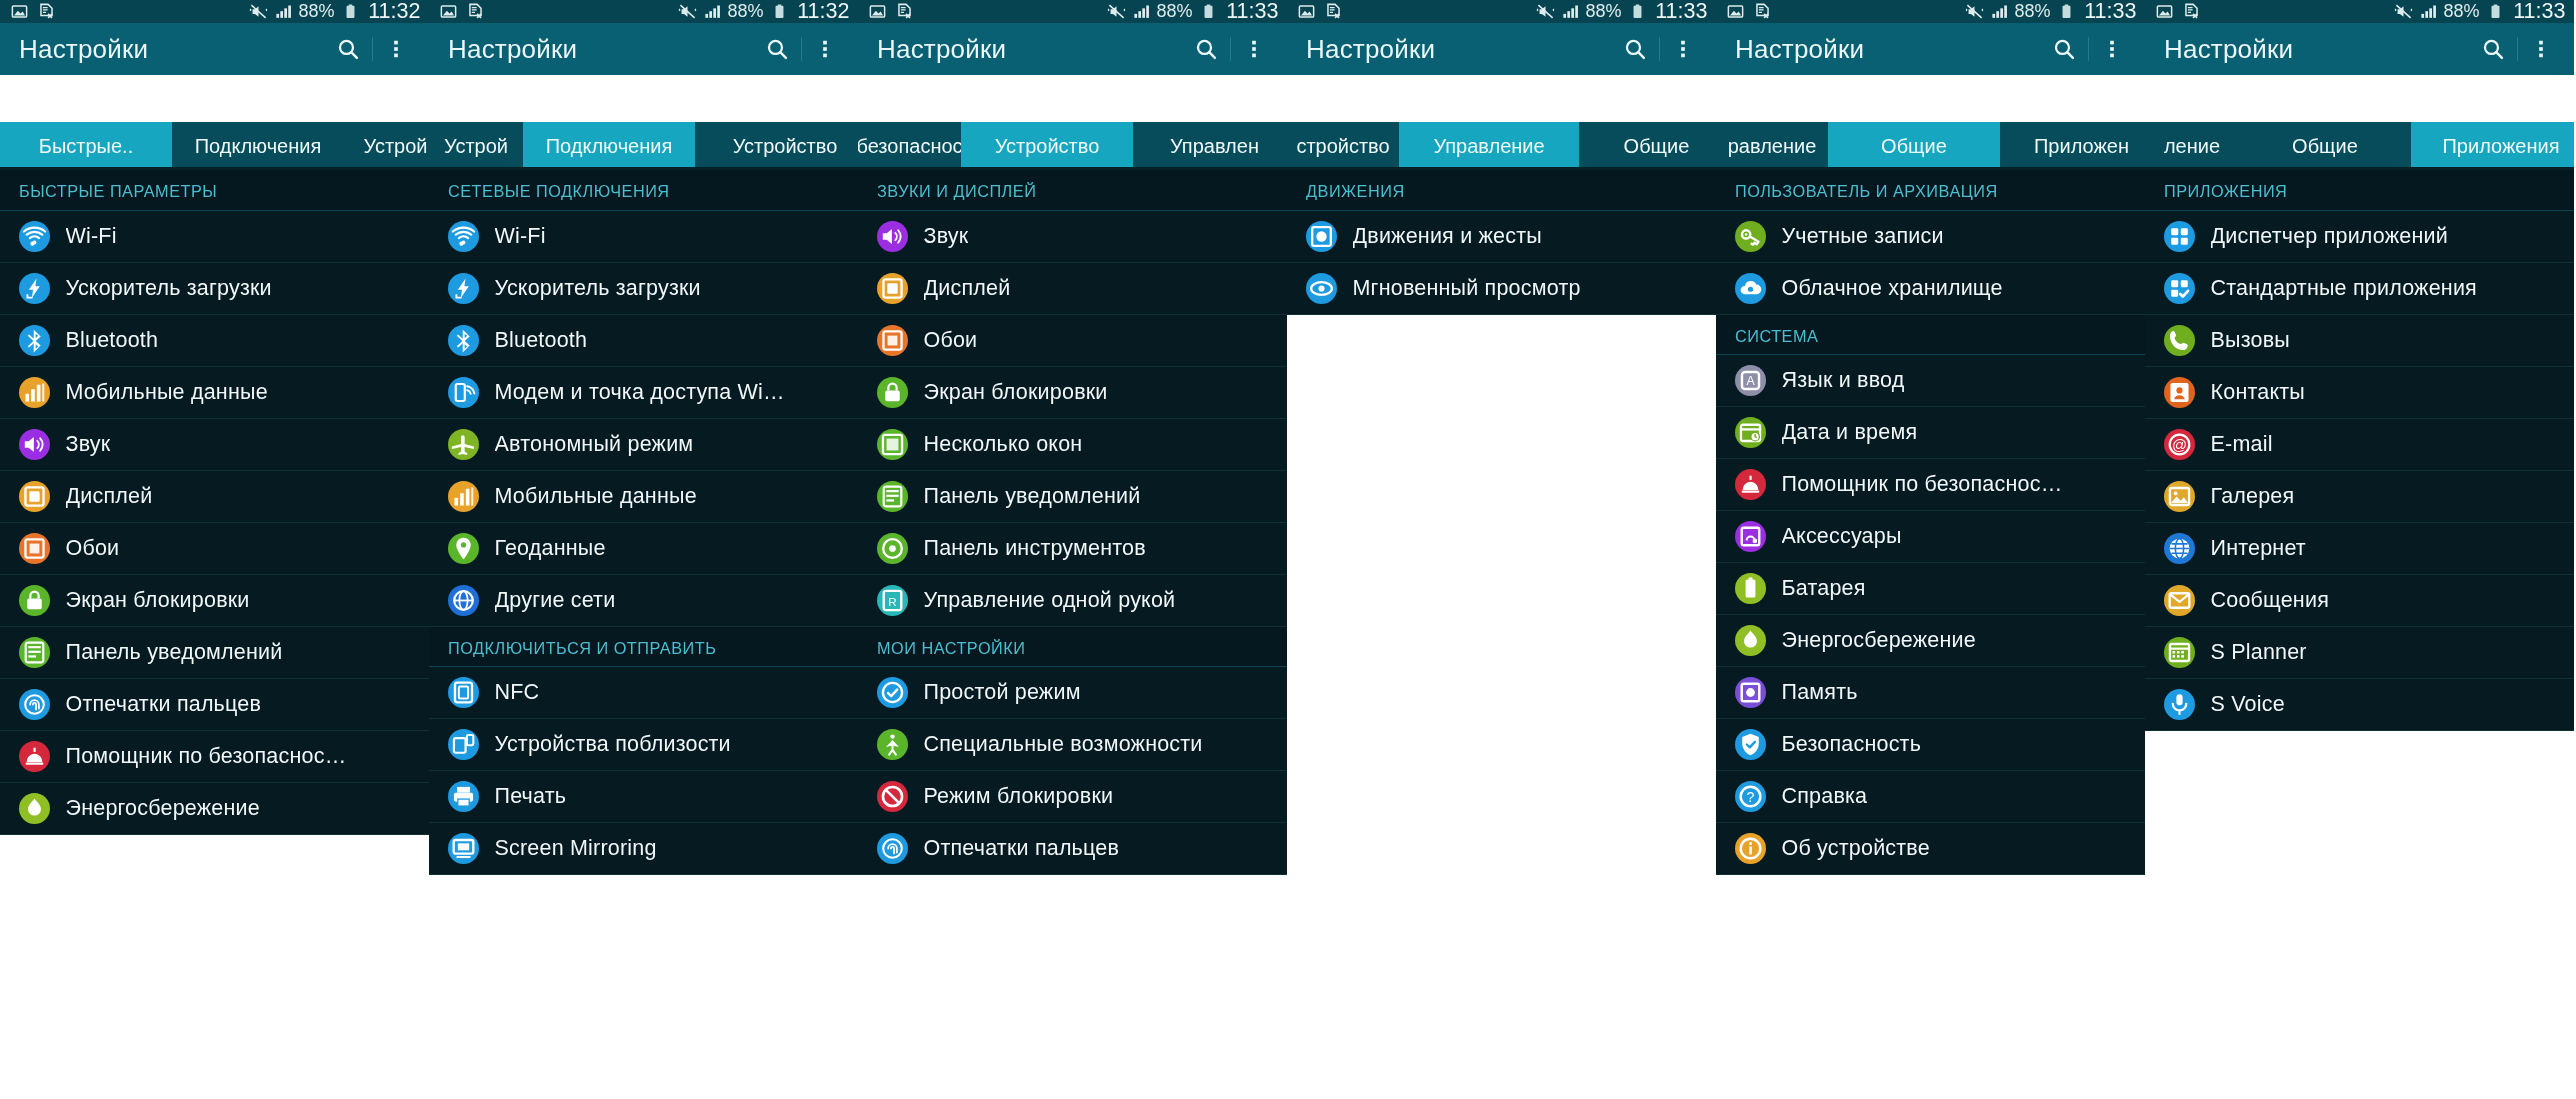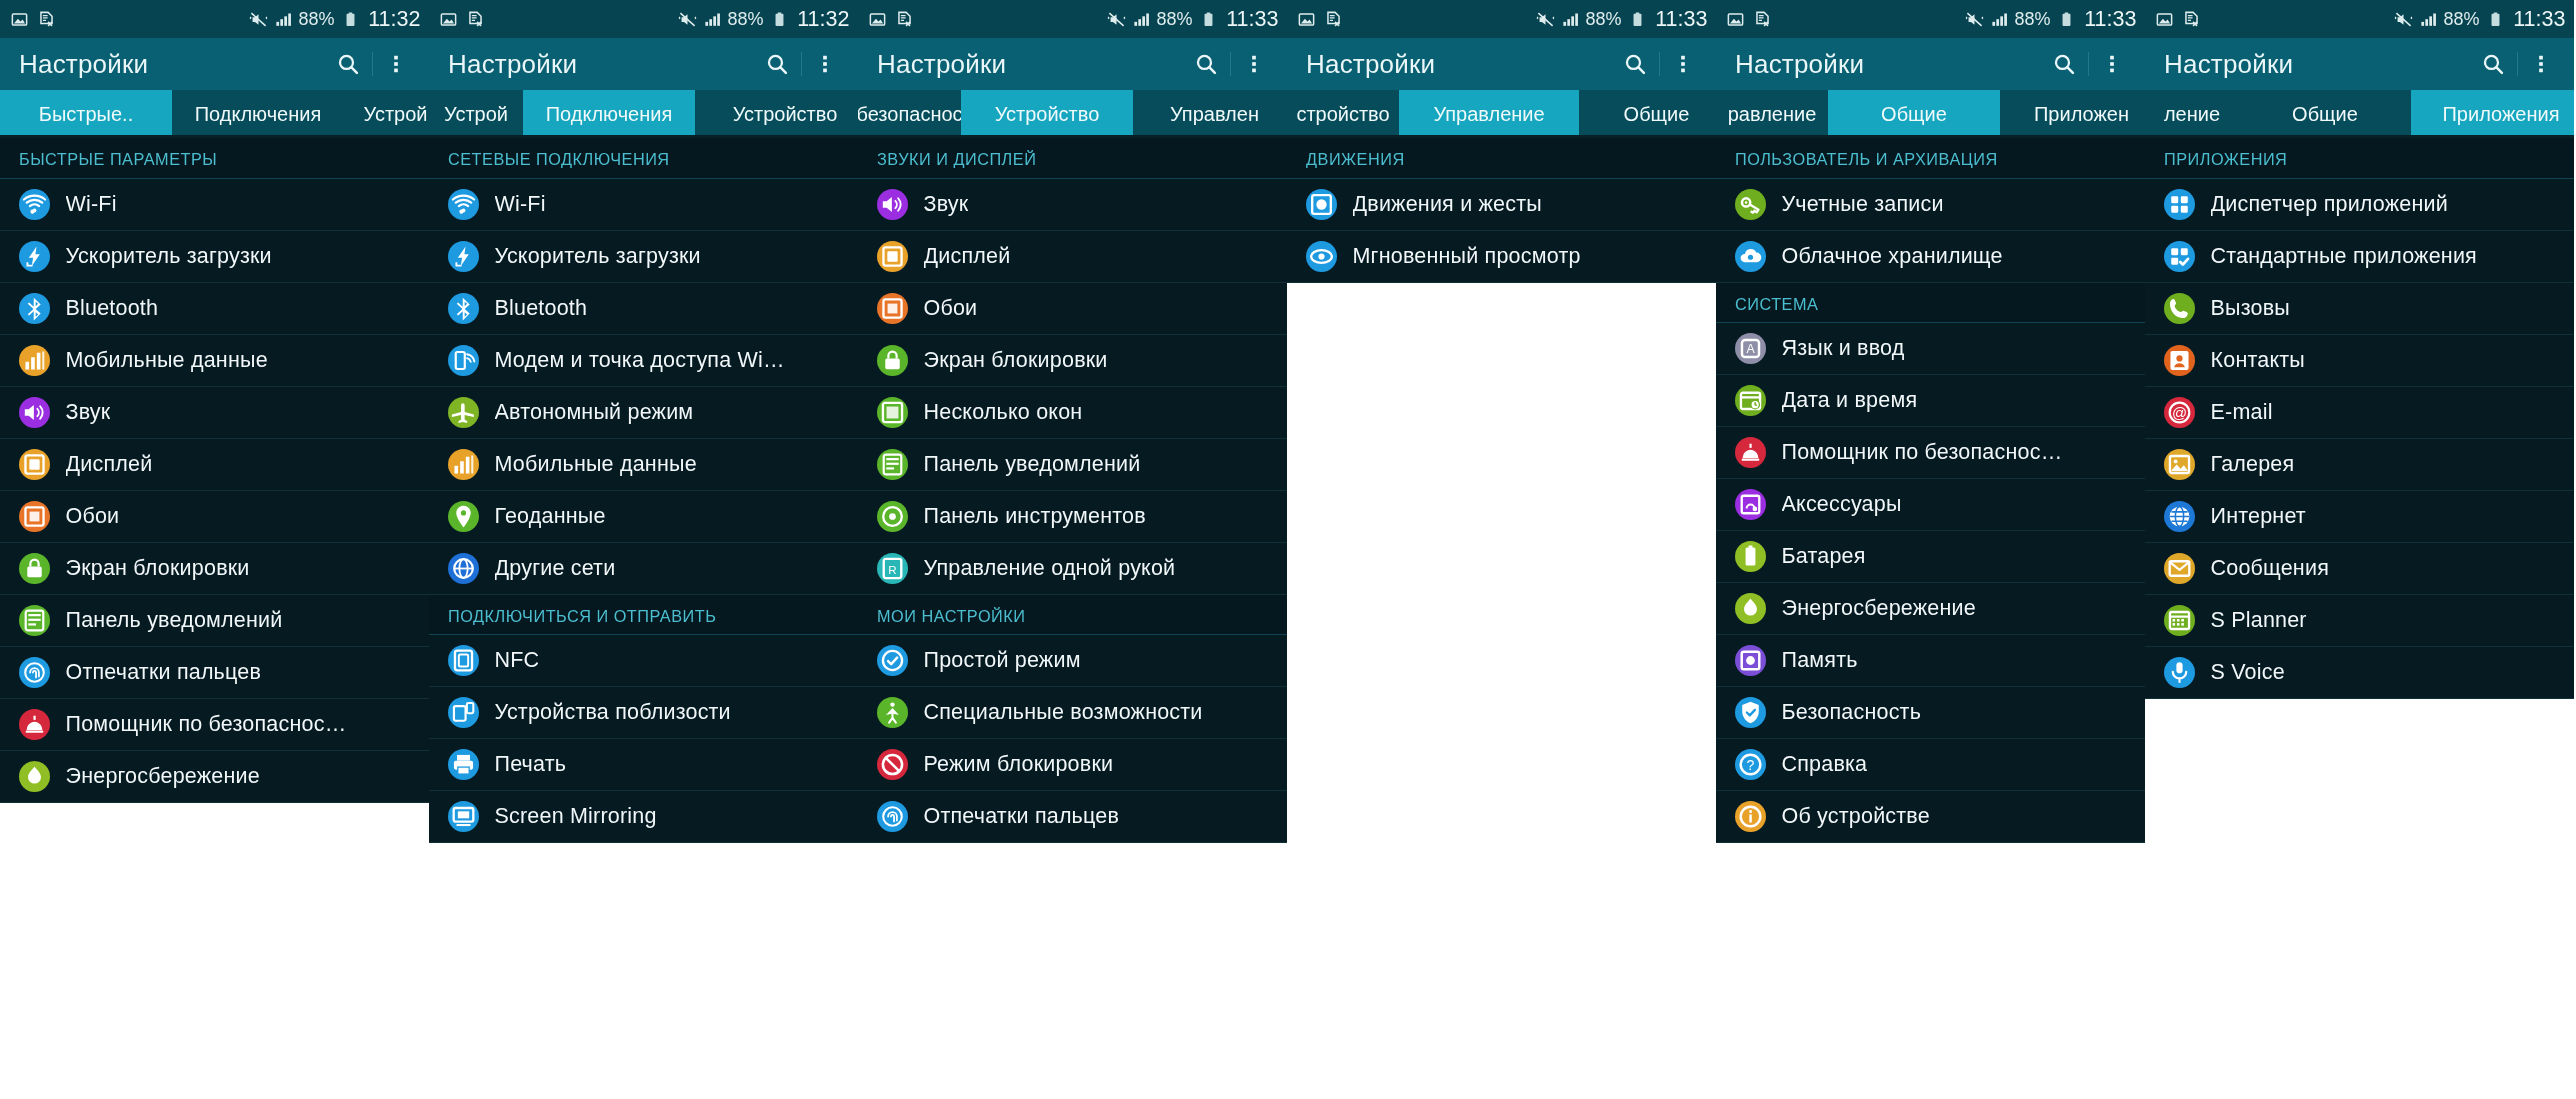--- a/index.html
+++ b/index.html
@@ -14,21 +14,21 @@
   .panel {
     width:429px; height:1100px;
     background:#ffffff;
     position:relative;
     flex:0 0 429px;
     overflow:hidden;
   }
 
   
   .statusbar {
-    height:38px; background:#054450;
+    height:23px; background:#054450;
     display:flex; align-items:center;
     padding:0 8.6px 0 10.3px;
     color:#e4eff0;
   }
   .sb-left { display:flex; align-items:center; gap:7.7px; }
   .sb-right { margin-left:auto; display:flex; align-items:center; gap:6px; }
   .sb-ico { width:19px; height:19px; display:block; }
   .sb-pct { font-size:18px; letter-spacing:0px; color:#dfeced; }
   .sb-time { font-size:21.5px; color:#eef6f7; margin-left:2.6px; letter-spacing:0px; }
 
@@ -37,21 +37,21 @@
     height:52px; background:#086072;
     display:flex; align-items:center;
     padding-left:19px; padding-right:8.6px;
   }
   .ab-title { font-size:26px; color:#eaf6f8; font-weight:400; letter-spacing:0.2px; }
   .ab-actions { margin-left:auto; display:flex; align-items:center; }
   .ab-btn { width:48px; height:52px; display:flex; align-items:center; justify-content:center; }
   .ab-sep { width:0.9px; height:24px; background:#2a8091; opacity:.8; }
 
   
-  .tabbar { height:48px; background:#064c5b; display:flex; align-items:stretch; position:relative; overflow:hidden; }
+  .tabbar { height:48px; background:#064c5b; display:flex; align-items:stretch; position:relative; overflow:hidden;margin-top:47px; }
   .tab {
     display:flex; align-items:center; justify-content:center;
     color:#f0fafb; font-size:20px; white-space:nowrap;
     padding:0 13.7px; flex:0 0 auto;
   }
   .tab.active { background:#17a6c0; }
   .tabbar:after {
     content:""; position:absolute; left:0; right:0; bottom:0; height:3.4px;
     background:#0a2028;
   }

